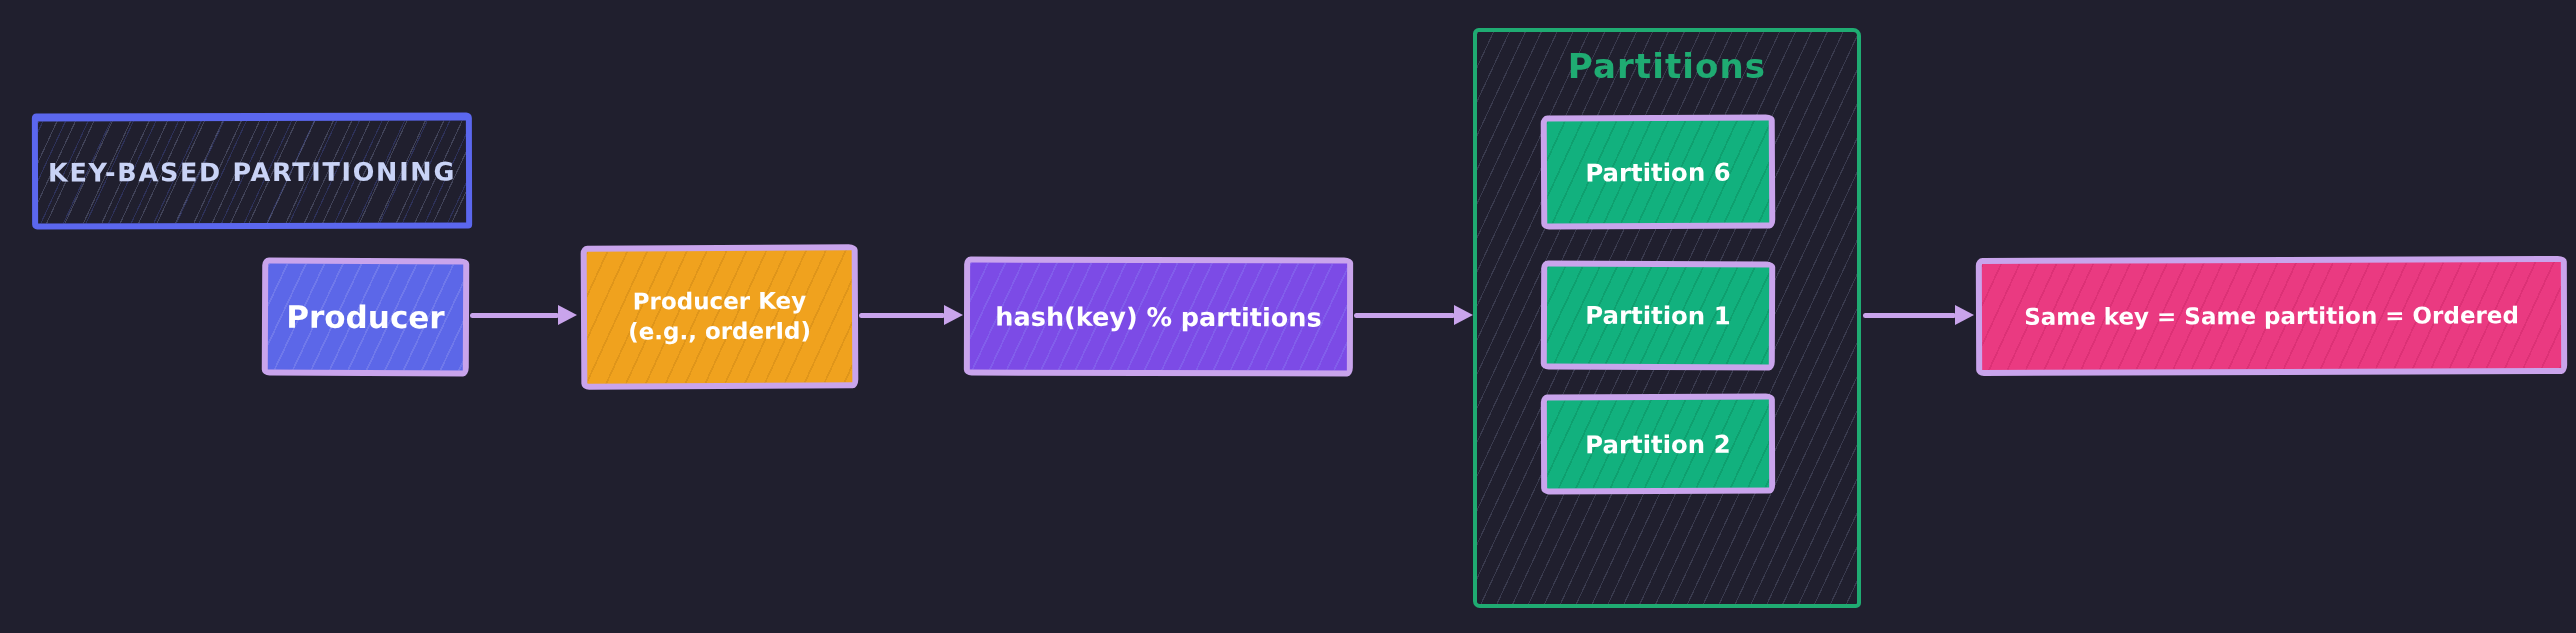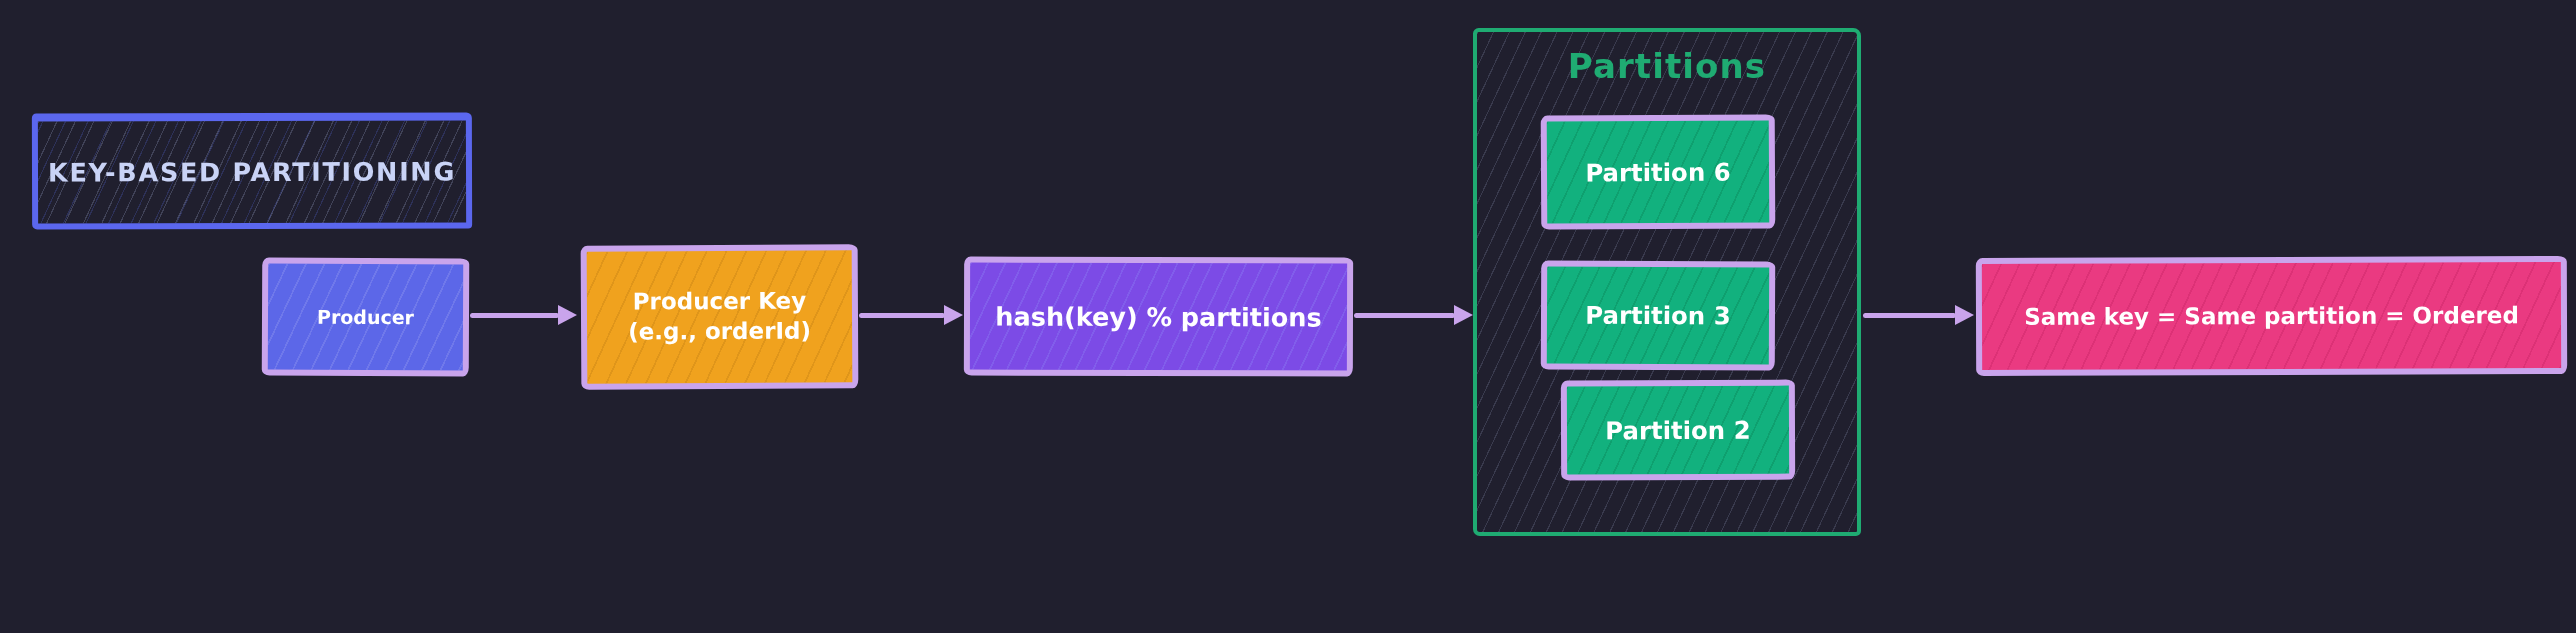--- a/index.html
+++ b/index.html
@@ -49,21 +49,21 @@
     color: #c9d3f6;
     font-size: 25.5px;
     letter-spacing: 1.7px;
   }
 
   
   .producer {
     left: 262px; top: 258px; width: 207px; height: 118px;
     background-color: #5c67e8;
     background-image: repeating-linear-gradient(115deg, rgba(255,255,255,0.12) 0 1.7px, transparent 1.7px 16.7px);
-    font-size: 19px;
+    font-size: 31px;
     transform: rotate(0.25deg);
   }
   .message-key {
     left: 581px; top: 245px; width: 277px; height: 144px;
     background-color: #f0a21e;
     background-image: repeating-linear-gradient(115deg, rgba(120,70,0,0.14) 0 1.7px, transparent 1.7px 18px);
     font-size: 23px;
     line-height: 1.3;
     transform: rotate(-0.3deg);
   }
@@ -79,21 +79,21 @@
     background-color: #ea3a81;
     background-image: repeating-linear-gradient(115deg, rgba(150,0,60,0.16) 0 1.7px, transparent 1.7px 16.7px);
     font-size: 23px;
     transform: rotate(-0.2deg);
   }
 
   
   .group {
     position: absolute;
     left: 1473px; top: 28px;
-    width: 388px; height: 508px;
+    width: 388px; height: 580px;
     box-sizing: border-box;
     border: 4.4px solid #1fab72;
     border-radius: 5.6px 7.8px 5px 6.7px;
     background-image: repeating-linear-gradient(115deg, rgba(158,168,204,0.20) 0 1.1px, transparent 1.1px 14.4px);
   }
   .group-title {
     position: absolute;
     left: 0; right: 0; top: 14.4px;
     text-align: center;
     color: #1fab72;
@@ -103,21 +103,21 @@
   }
   .partition {
     left: 64px; width: 234px;
     background-color: #12b17e;
     background-image: repeating-linear-gradient(115deg, rgba(0,90,50,0.20) 0 1.7px, transparent 1.7px 15.6px);
     font-size: 24.4px;
     border-width: 6.7px;
   }
   .p0 { top: 83px; height: 114px; transform: rotate(-0.3deg); }
   .p1 { top: 229px; height: 109px; transform: rotate(0.25deg); }
-  .p2 { top: 348px; height: 100px; transform: rotate(-0.2deg); margin-left: 20px; }
+  .p2 { top: 362px; height: 100px; transform: rotate(-0.2deg); }
 
   
   .arrow {
     position: absolute;
     height: 5px;
     color: #c9a4ec;
     background: currentColor;
     border-radius: 2.8px;
     top: 313px;
   }
@@ -165,21 +165,21 @@
   <div class="arrow a3" style="color: rgb(201, 164, 236);"></div>
 
   <div class="group" style="border-color: rgb(31, 171, 114);">
     <div class="group-title" style="color: rgb(31, 171, 114);">Partitions</div>
 
     <div class="box partition p0" style="background-color: rgb(18, 177, 126); border-color: rgb(201, 164, 236); color: rgb(255, 255, 255);">
       <span>Partition 6</span>
     </div>
 
     <div class="box partition p1" style="background-color: rgb(18, 177, 126); border-color: rgb(201, 164, 236); color: rgb(255, 255, 255);">
-      <span>Partition 3</span>
+      <span>Partition 1</span>
     </div>
 
     <div class="box partition p2" style="background-color: rgb(18, 177, 126); border-color: rgb(201, 164, 236); color: rgb(255, 255, 255);">
       <span>Partition 2</span>
     </div>
   </div>
 
   <div class="arrow a4" style="color: rgb(201, 164, 236);"></div>
 
   <div class="box result" style="background-color: rgb(234, 58, 129); border-color: rgb(201, 164, 236); color: rgb(255, 255, 255);">

